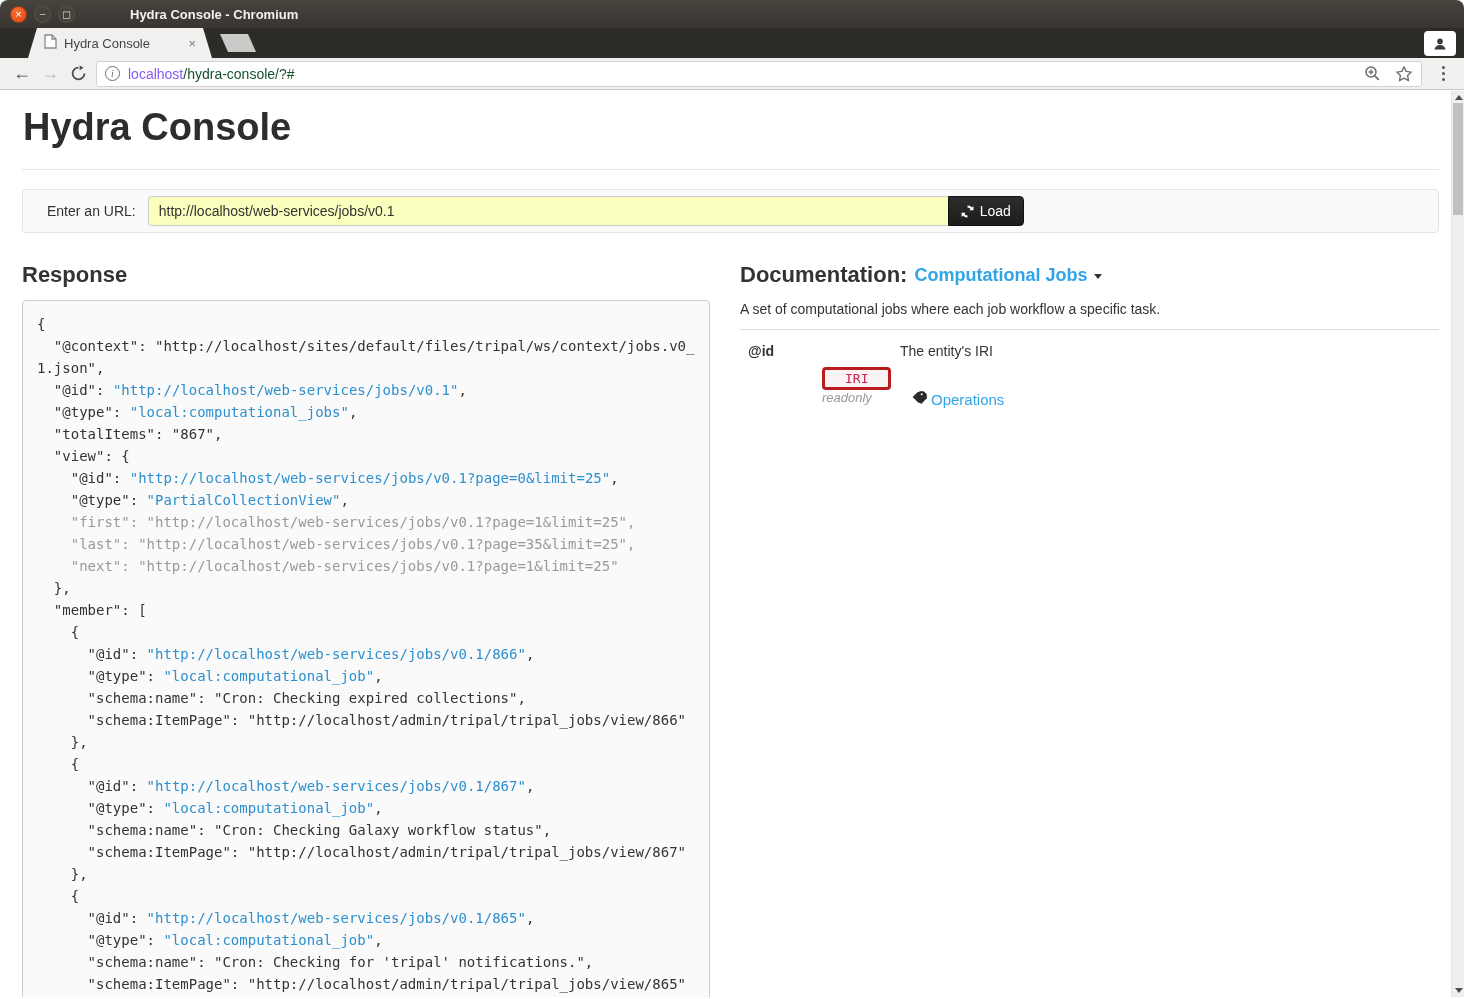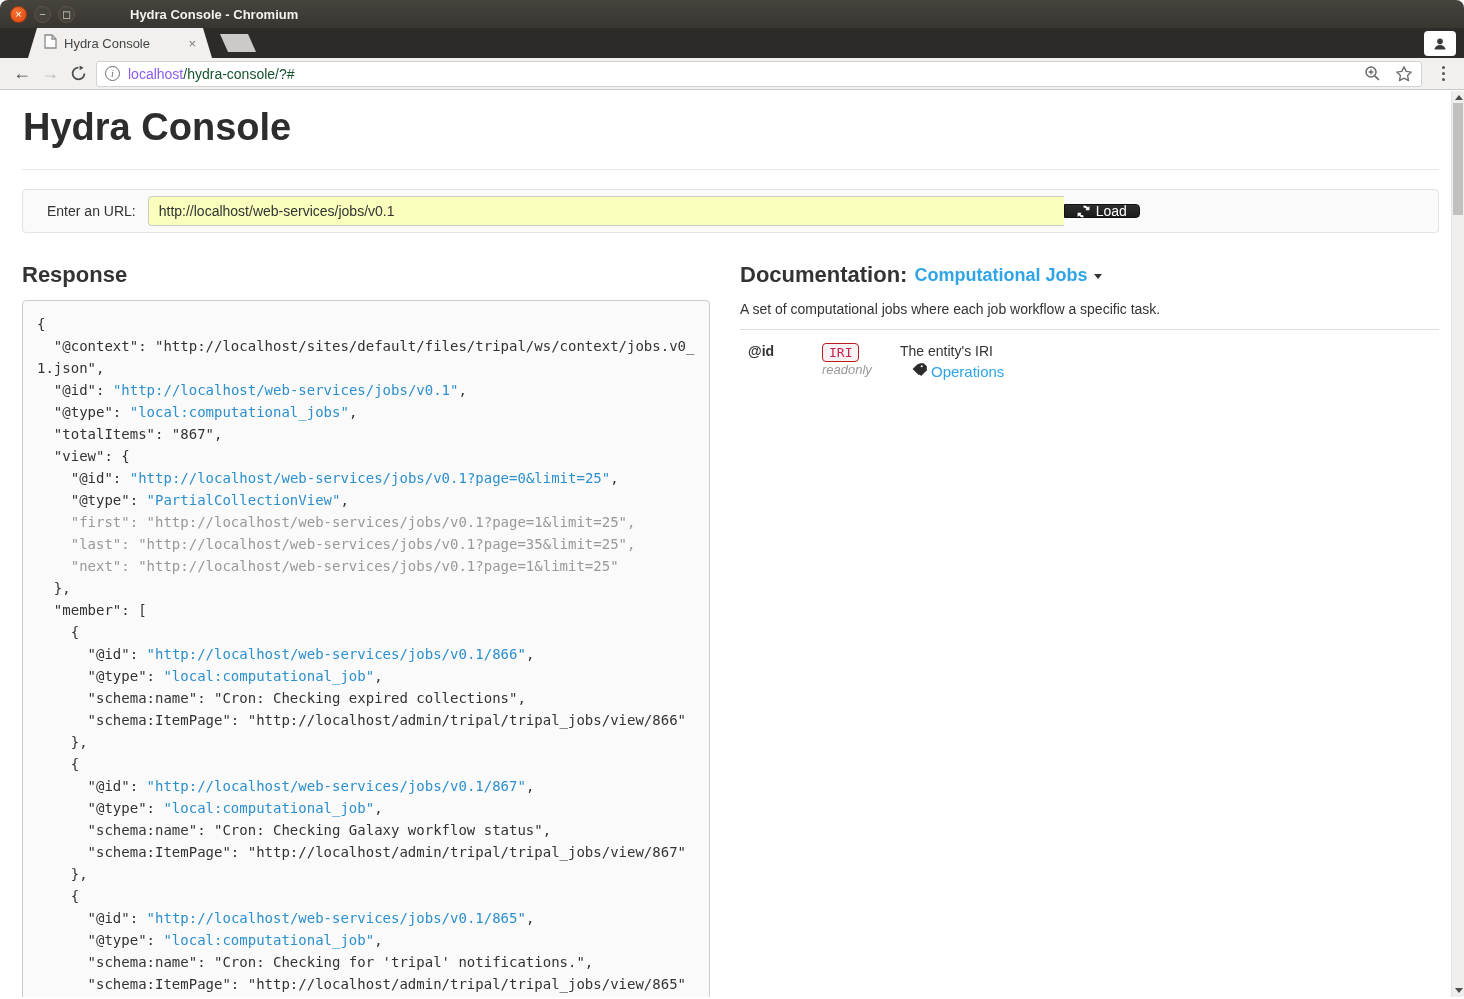--- a/index.html
+++ b/index.html
@@ -49,24 +49,24 @@
 
   
   .page { height: 907px; background: #fff; position: relative; overflow: hidden; }
   .page-inner { margin: 0 25px 0 22px; }
   h1.page-title { font-size: 38px; font-weight: bold; color: #2d2d2d; padding: 16px 0 0 1px; }
   hr.rule { border: none; border-top: 1px solid #e7e7e7; margin: 20px 0 0 0; }
 
   .url-well { margin-top: 19px; background: #fafafa; border: 1px solid #e3e3e3;
     border-radius: 4px; height: 44px; display: flex; align-items: center; padding: 0 12px; }
   .url-label { font-size: 14px; color: #333; margin: 0 12px; white-space: nowrap; }
-  .url-input { width: 916px; height: 30px; background: var(--autofill_yellow, #faffbd);
+  .url-input { width: 800px; height: 30px; background: var(--autofill_yellow, #faffbd);
     border: 1px solid #ccc; border-right: none; border-radius: 4px 0 0 4px;
     font-size: 14px; color: #333; padding: 0 10px; font-family: "Liberation Sans", sans-serif; outline: none; }
-  .load-btn { height: 14px; padding: 0 12px; background: linear-gradient(#2d2d2d, #1c1c1c);
+  .load-btn { height: 30px; padding: 0 12px; background: linear-gradient(#2d2d2d, #1c1c1c);
     border: 1px solid #111; border-radius: 0 4px 4px 0; color: #fff; font-size: 14px;
     display: flex; align-items: center; gap: 6px; cursor: pointer; font-family: "Liberation Sans", sans-serif; }
 
   .main-row { display: flex; margin-top: 29px; }
   .col-response { width: 688px; flex-shrink: 0; }
   .col-docs { flex: 1; margin-left: 30px; }
   .section-heading { font-size: 22px; font-weight: bold; color: #333; }
 
   .json-panel { margin-top: 12px; background: #fafafa; border: 1px solid #ccc;
     border-radius: 4px; padding: 12px 14px; }
@@ -79,21 +79,21 @@
   .docs-class-link { font-size: 18px; font-weight: bold; color: var(--accent_blue, #2fa4e7); cursor: pointer; }
   .caret-down { width: 0; height: 0; border-left: 4px solid transparent;
     border-right: 4px solid transparent; border-top: 5px solid #333; margin-top: 3px; }
   .docs-desc { font-size: 14px; color: #333; margin-top: 13px; }
   hr.docs-rule { border: none; border-top: 1px solid #ddd; margin: 12px 0 0 0; }
   .doc-row { display: grid; grid-template-columns: 74px 78px 1fr; margin-top: 13px;
     row-gap: 0; align-items: start; padding-left: 8px; }
   .prop-name { font-size: 14px; font-weight: bold; color: #333; }
   .prop-type { justify-self: start; font-family: "DejaVu Sans Mono", monospace; font-size: 13px;
     color: var(--code_red, #c7254e); background: var(--code_bg, #f9f2f4);
-    border: 1px solid #b91c1c; border-radius: 4px; padding: 1px 6px; }
+    border: 3px solid #b91c1c; border-radius: 4px; padding: 1px 20px; margin-top: 24px; }
   .prop-desc { font-size: 14px; color: #333; }
   .prop-access { grid-column: 2; font-size: 13px; color: var(--muted, #999); font-style: italic; }
   .prop-ops { grid-column: 3; display: flex; align-items: center; gap: 4px; padding-left: 12px; }
   .prop-ops-link { font-size: 15px; color: var(--accent_blue, #2fa4e7); cursor: pointer; }
 
   
   .scrollbar { position: absolute; right: 0; top: 91px; bottom: 0; width: 13px;
     background: #f0efee; border-left: 1px solid #e4e3e1; }
   .sb-arrow { position: absolute; left: 3px; width: 0; height: 0;
     border-left: 4px solid transparent; border-right: 4px solid transparent; }

